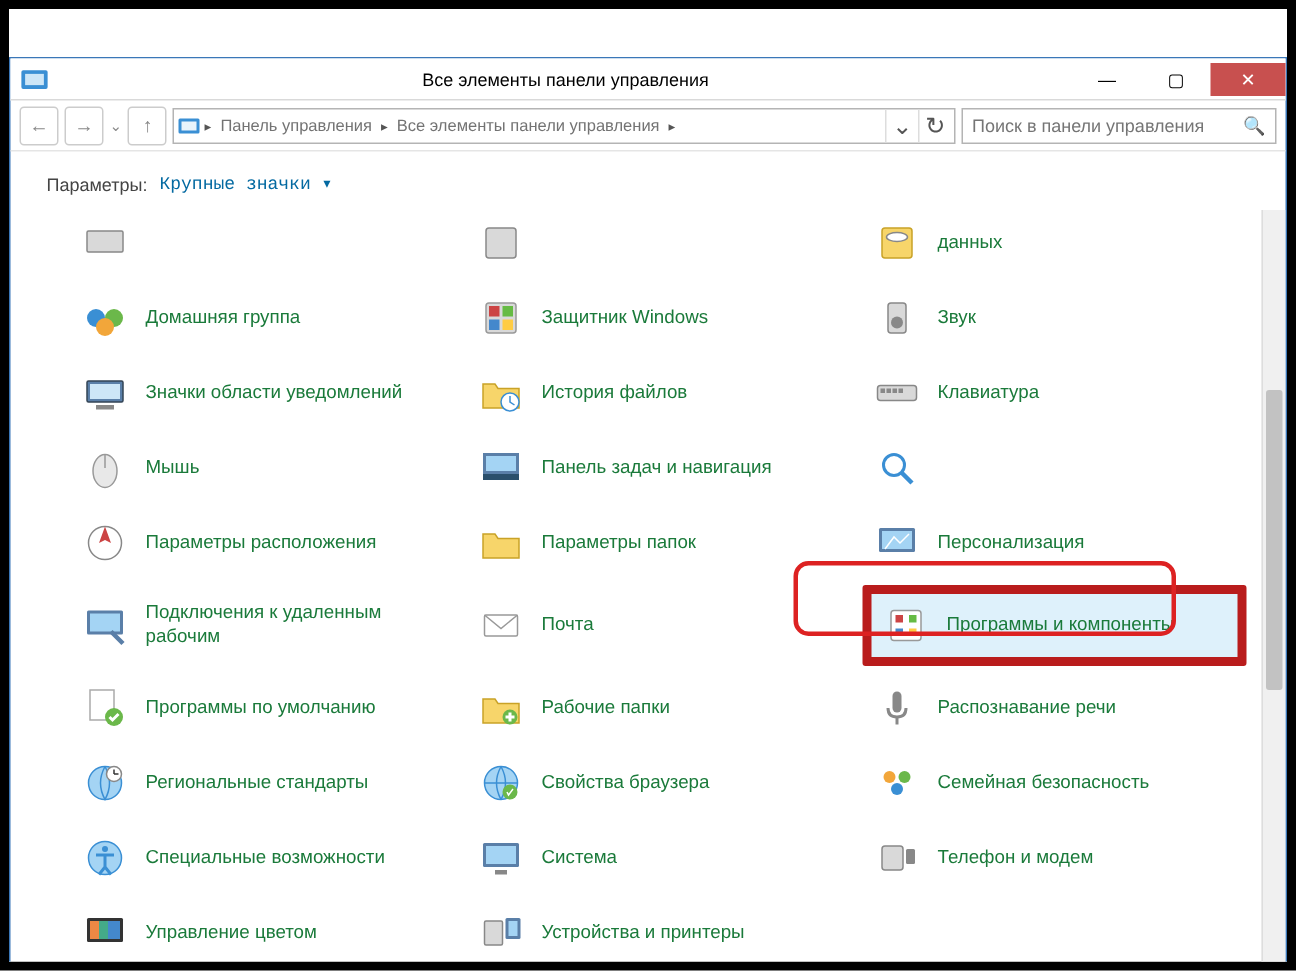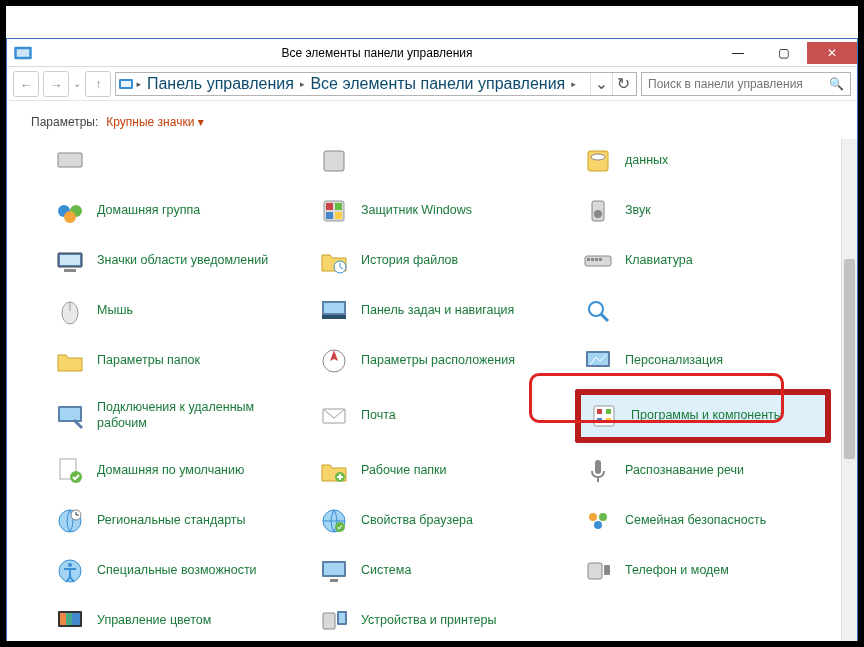--- a/index.html
+++ b/index.html
@@ -7,30 +7,30 @@
   .window { width: 100%; height: 100%; display: flex; flex-direction: column; background: #fff; border: 1px solid #3a77b8; margin-top: 32px; }
   .titlebar { height: 28px; background: #fff; display: flex; align-items: center; border-bottom: 1px solid #d9d9d9; }
   .titlebar .sysicon { width: 20px; height: 20px; margin: 0 6px; display: inline-flex; align-items: center; justify-content: center; }
   .titlebar .title { flex: 1; text-align: center; font-size: 12px; color: #000; }
   .winbtns { display: flex; }
   .winbtn { width: 46px; height: 22px; display: flex; align-items: center; justify-content: center; font-size: 12px; color: #000; }
   .winbtn.close { background: #c8504f; color: #fff; width: 50px; }
   .navbar { height: 34px; display: flex; align-items: center; padding: 3px 6px; gap: 4px; border-bottom: 1px solid #e5e5e5; }
   .navbtn { width: 26px; height: 26px; border: 1px solid #ccc; border-radius: 3px; display: inline-flex; align-items: center; justify-content: center; color: #888; font-size: 13px; }
   .addrwrap { flex: 1; height: 24px; border: 1px solid #b4b4b4; display: flex; align-items: center; padding: 0 2px; background: #fff; }
-  .crumb { font-size: 16px; color: #0c4a6e; padding: 0 4px; display: flex; align-items: center; gap: 3px; text-align: center; }
+  .crumb { font-size: 11px; color: #737373; padding: 0 4px; display: flex; align-items: center; gap: 3px; text-align: center; }
   .crumbsep { color: #555; font-size: 9px; padding: 0 2px; }
   .crumbicon { width: 16px; height: 16px; display: inline-flex; align-items: center; justify-content: center; }
   .smallbtn { width: 22px; height: 22px; display: inline-flex; align-items: center; justify-content: center; color: #555; border-left: 1px solid #ddd; }
   .searchbox { width: 210px; height: 24px; border: 1px solid #b4b4b4; display: flex; align-items: center; padding: 0 6px; color: #888; font-size: 12px; }
   .searchbox input { border: none; outline: none; flex: 1; font-size: 12px; color: #3b82f6; background: transparent; }
   .header { padding: 14px 24px 10px; display: flex; align-items: center; justify-content: space-between; }
   .header h1 { color: #0b5f8a; font-weight: normal; font-size: 14px; }
   .viewopt { font-size: 12px; color: #444; display: flex; align-items: center; gap: 8px; }
-  .viewopt a { color: #c2410c; text-decoration: none; }
+  .viewopt a { color: #0369a1; text-decoration: none; font-family: Liberation Mono, monospace; }
   .content { flex: 1; overflow: hidden; position: relative; padding: 0 10px 0 40px; }
   .scrollarea { height: 100%; overflow-y: hidden; padding-right: 16px; }
   .grid { display: grid; grid-template-columns: repeat(3, 1fr); column-gap: 8px; row-gap: 6px; align-content: start; }
   .item { display: flex; align-items: center; gap: 10px; padding: 4px 6px; min-height: 44px; cursor: pointer; border-radius: 2px; }
   .item .icon { width: 34px; height: 34px; flex-shrink: 0; display: flex; align-items: center; justify-content: center; }
   .item .label { font-size: 12.5px; color: #1a7a3a; line-height: 1.25; }
   .item.highlight { background: #def1fb; border: 6px solid #b91c1c; }
   .redcircle { position: absolute; border: 3px solid #d22; border-radius: 10px; pointer-events: none; }
   .scrollbar { position: absolute; right: 0; top: 0; bottom: 0; width: 16px; background: #f0f0f0; border-left: 1px solid #ddd; }
   .thumb { position: absolute; left: 2px; right: 2px; background: #c2c2c2; border-radius: 2px; }
@@ -203,33 +203,33 @@
             <span class="icon">
               <svg viewBox="0 0 32 32">
                 <circle cx="14" cy="14" r="7" fill="none" stroke="#3a8fd4" stroke-width="2"></circle>
                 <path d="M19 19 L26 26" stroke="#3a8fd4" stroke-width="3"></path>
               </svg>
             </span>
           </div>
           <div class="item">
             <span class="icon">
               <svg viewBox="0 0 32 32">
-                <path d="M4 10 L12 10 L14 13 L28 13 L28 26 L4 26 Z" fill="#f7d56a" stroke="#c9a227"></path>
-              </svg>
-            </span>
-            <span class="label">Параметры папок</span>
-          </div>
-          <div class="item">
-            <span class="icon">
-              <svg viewBox="0 0 32 32">
                 <circle cx="16" cy="16" r="11" fill="#fff" stroke="#888"></circle>
                 <path d="M16 5 L20 16 L16 14 L12 16 Z" fill="#c44"></path>
               </svg>
             </span>
             <span class="label">Параметры расположения</span>
+          </div>
+          <div class="item">
+            <span class="icon">
+              <svg viewBox="0 0 32 32">
+                <path d="M4 10 L12 10 L14 13 L28 13 L28 26 L4 26 Z" fill="#f7d56a" stroke="#c9a227"></path>
+              </svg>
+            </span>
+            <span class="label">Параметры папок</span>
           </div>
           <div class="item">
             <span class="icon">
               <svg viewBox="0 0 32 32">
                 <rect x="4" y="6" width="24" height="16" rx="1" fill="#5a7fa8"></rect>
                 <rect x="6" y="8" width="20" height="12" fill="#a4d4f4"></rect>
                 <path d="M8 20 L14 12 L18 16 L24 10" stroke="#fff" fill="none"></path>
               </svg>
             </span>
             <span class="label">Персонализация</span>
@@ -266,21 +266,21 @@
             <span class="label">Программы и компоненты</span>
           </div>
           <div class="item">
             <span class="icon">
               <svg viewBox="0 0 32 32">
                 <rect x="6" y="4" width="16" height="20" fill="#fff" stroke="#aaa"></rect>
                 <circle cx="22" cy="22" r="6" fill="#6bb84a"></circle>
                 <path d="M19 22 L21 24 L25 20" stroke="#fff" stroke-width="2" fill="none"></path>
               </svg>
             </span>
-            <span class="label">Домашняя по умолчанию</span>
+            <span class="label">Программы по умолчанию</span>
           </div>
           <div class="item">
             <span class="icon">
               <svg viewBox="0 0 32 32">
                 <path d="M4 10 L12 10 L14 13 L28 13 L28 26 L4 26 Z" fill="#f7d56a" stroke="#c9a227"></path>
                 <circle cx="22" cy="22" r="5" fill="#6bb84a"></circle>
                 <path d="M22 19 L22 25 M19 22 L25 22" stroke="#fff" stroke-width="2"></path>
               </svg>
             </span>
             <span class="label">Рабочие папки</span>

